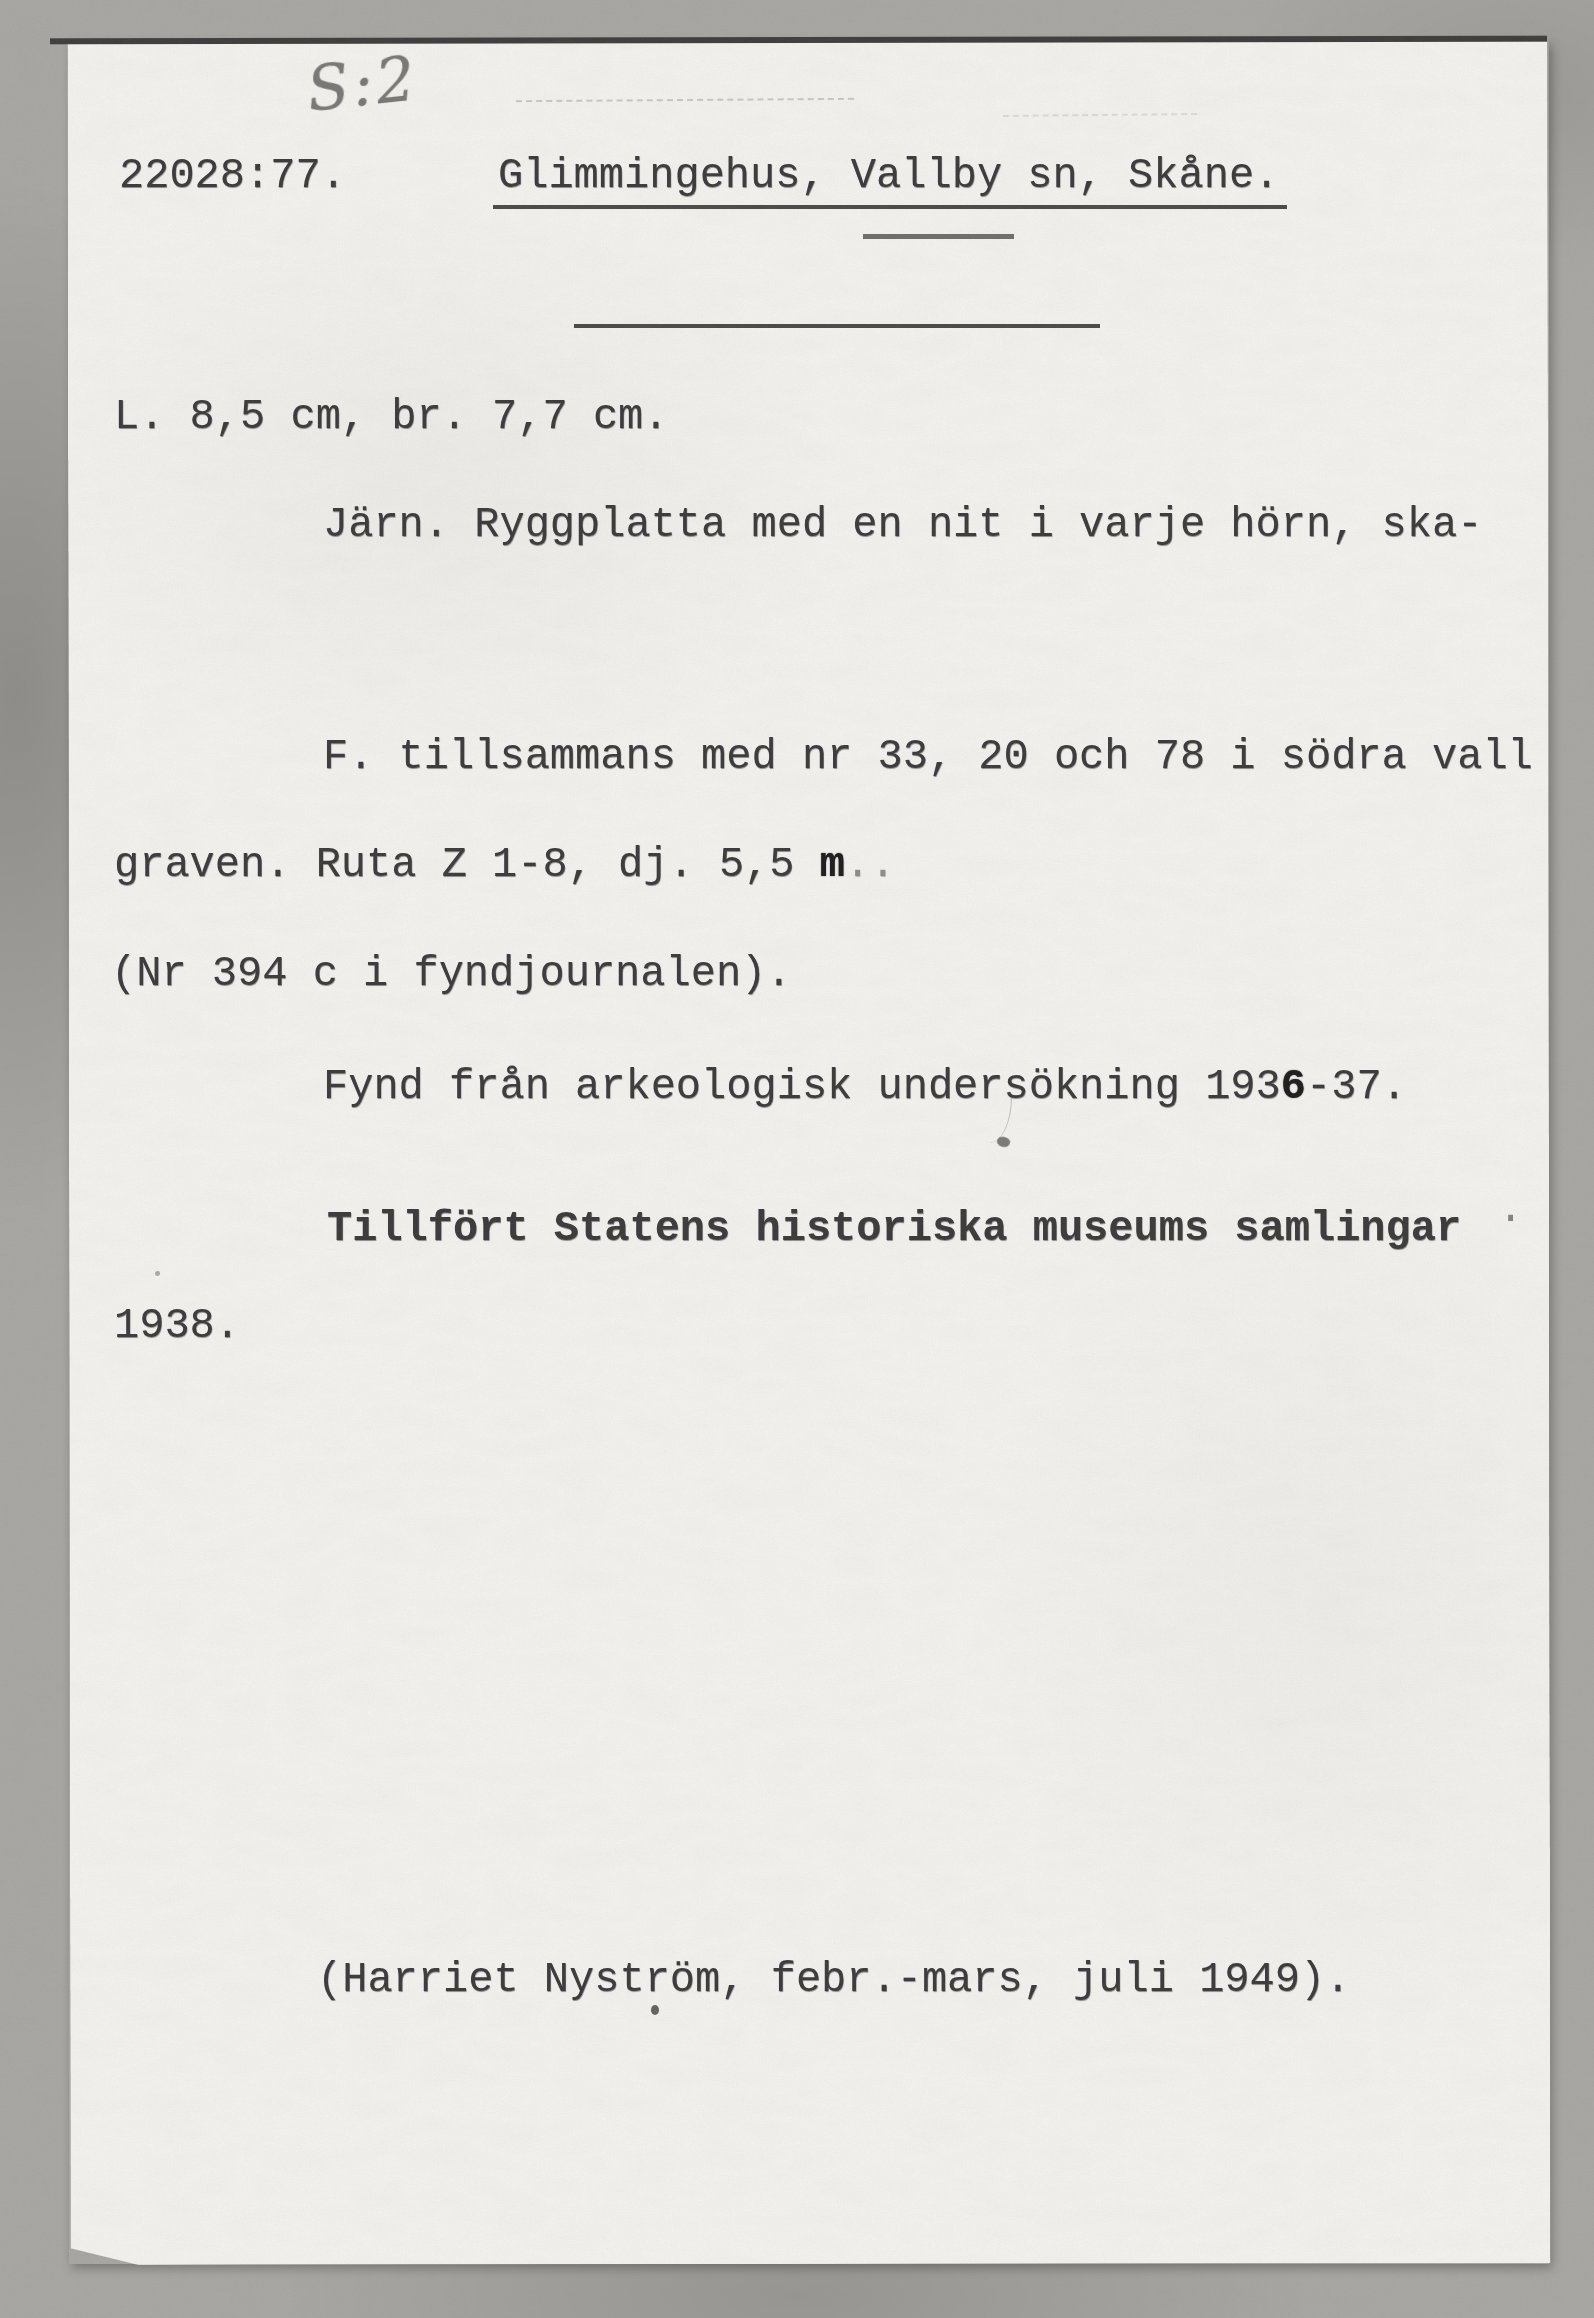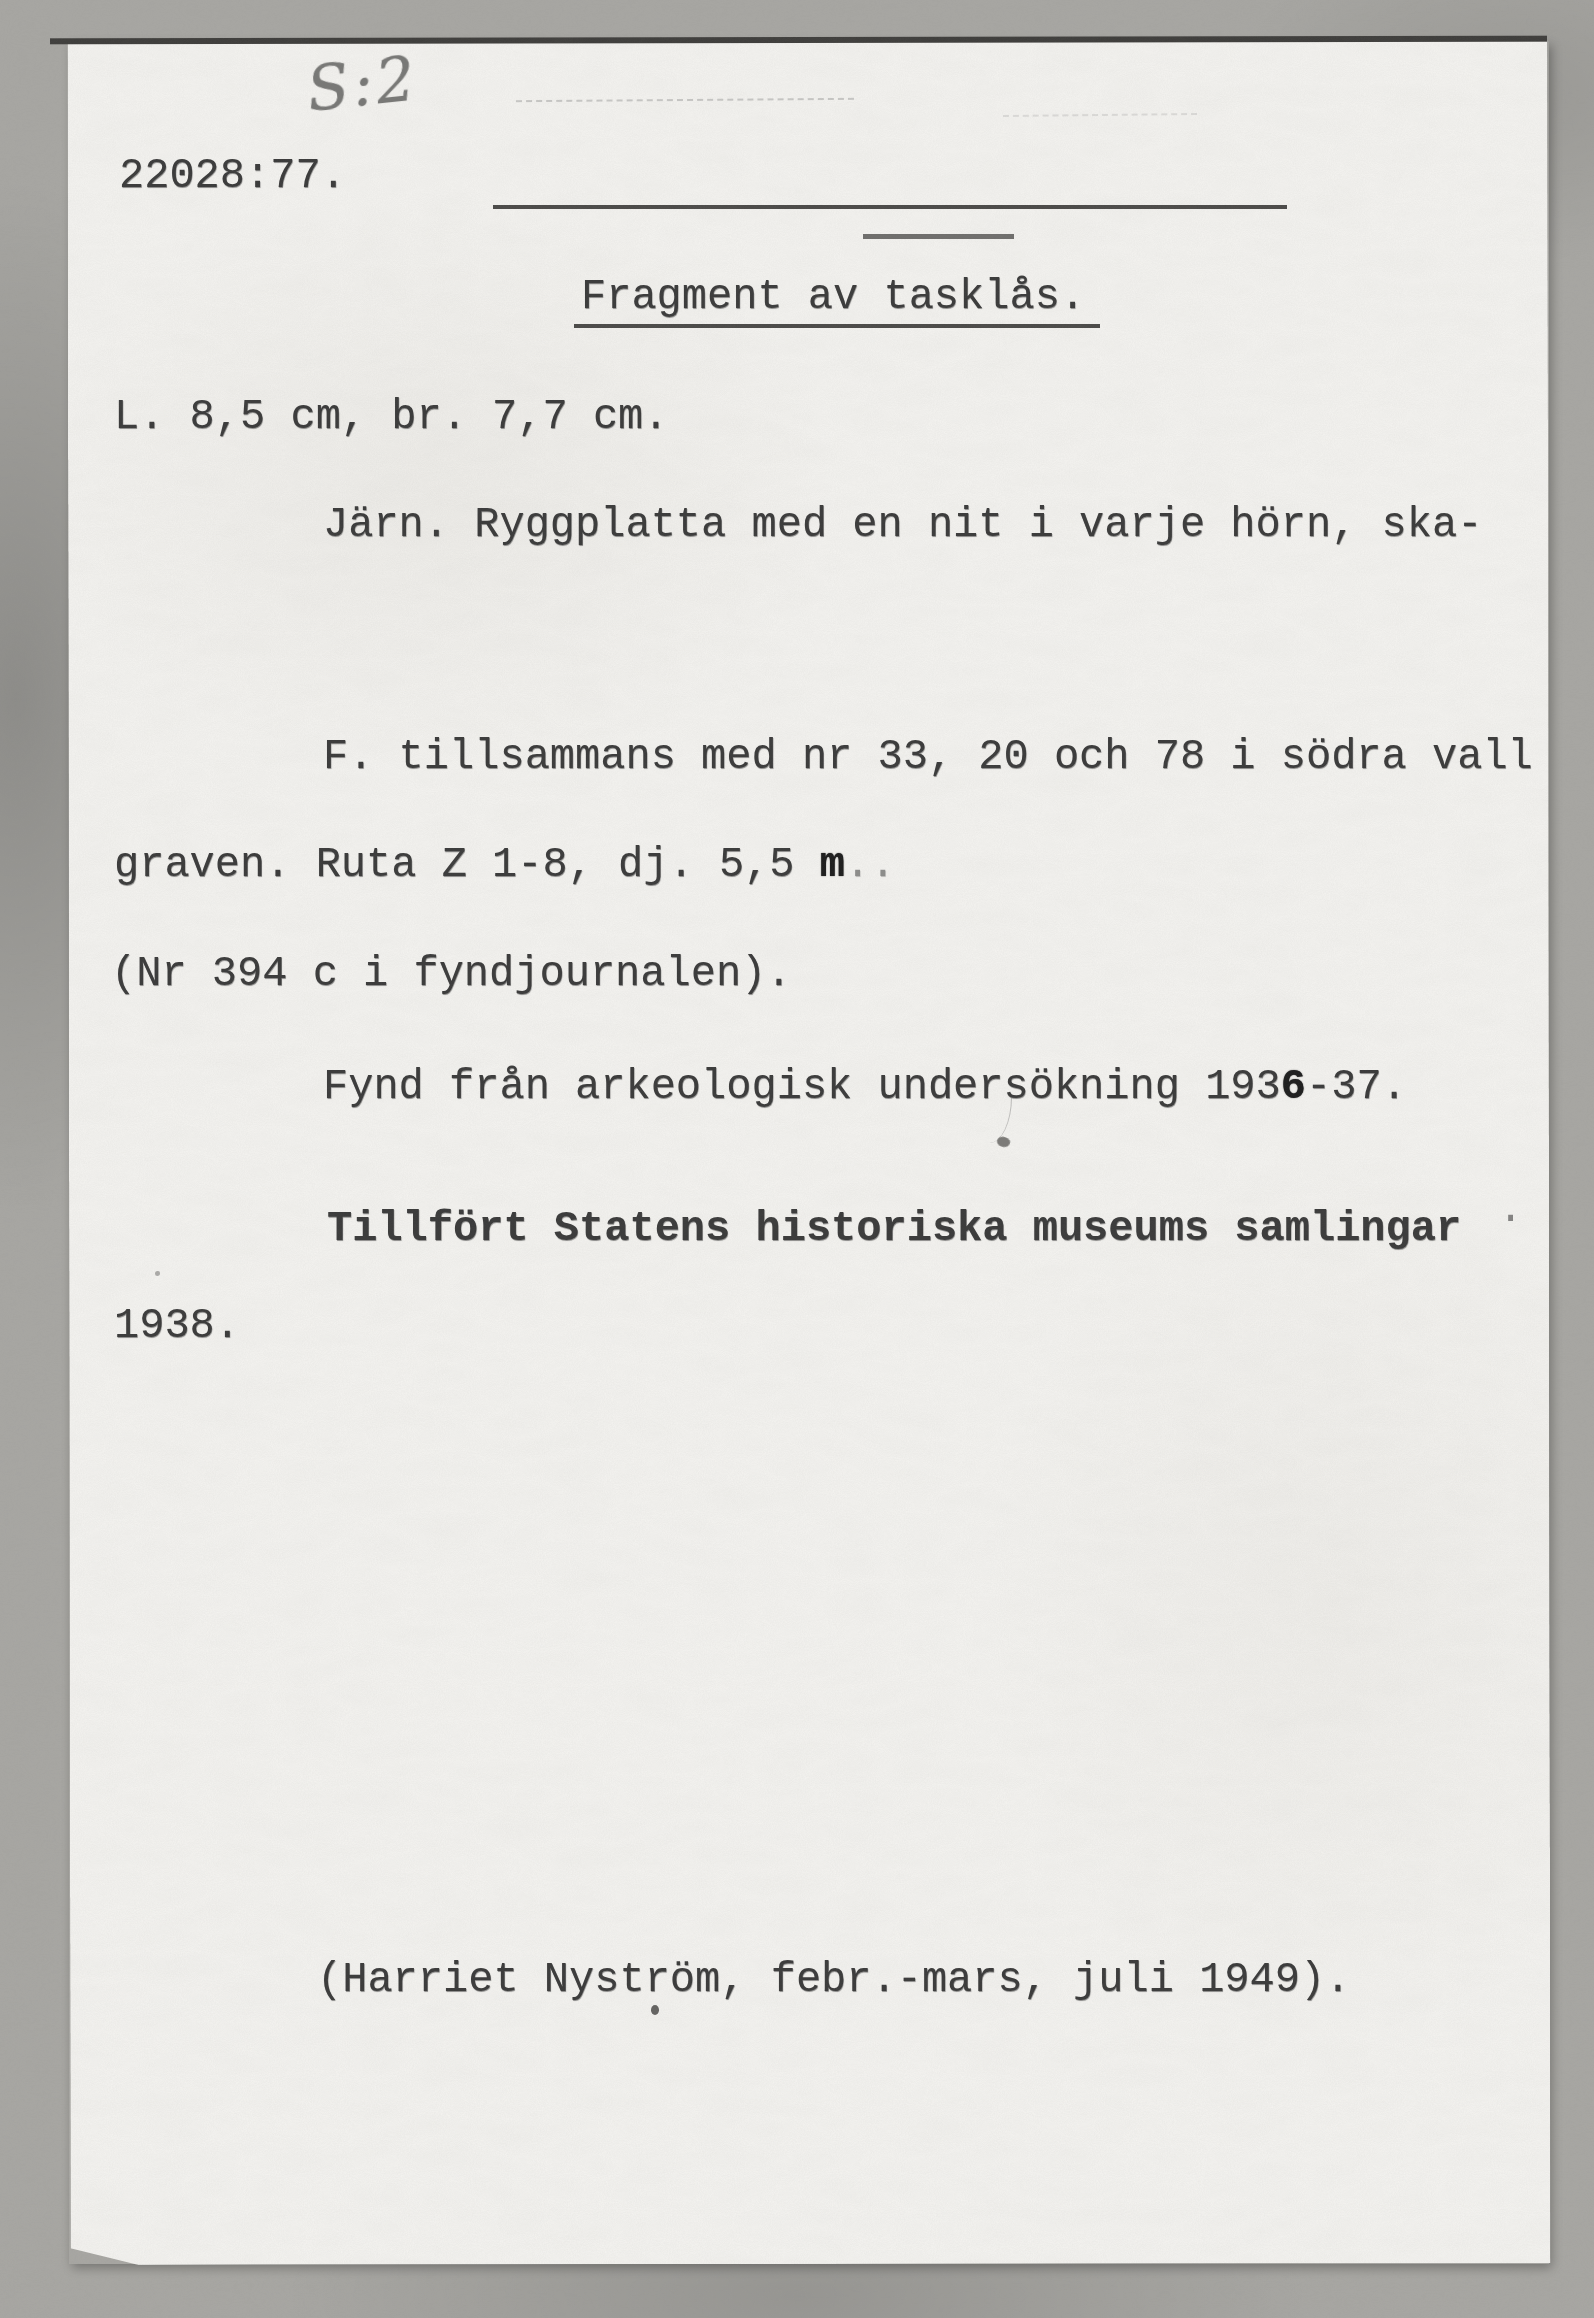--- a/index.html
+++ b/index.html
@@ -99,24 +99,24 @@
   <div class="card"></div>
   <div class="card-top-edge"></div>
 
   <div class="scribble scribble-1"></div>
   <div class="scribble scribble-2"></div>
 
   <div class="pencil">S:2</div>
 
   <div class="tw l-inv">22028:77.</div>
 
+  <div class="tw l-title">Glimmingehus, Vallby sn, Skåne.</div>
   <div class="underline-bar u-title"></div>
   <div class="underline-bar u-short"></div>
 
-  <div class="tw l-subtitle">Fragment av tasklås.</div>
   <div class="underline-bar u-subtitle"></div>
 
   <div class="tw l-meas">L. 8,5 cm, br. 7,7 cm.</div>
 
   <div class="tw l-desc1">Järn. Ryggplatta med en nit i varje hörn, ska-</div>
 
 
   <div class="tw l-find1">F. tillsammans med nr 33, 20 och 78 i södra vall</div>
 
   <div class="tw l-find2"><span>graven. Ruta Z 1-8, dj. 5,5 </span><span class="emph-dark">m</span><span class="faded">..</span></div>

